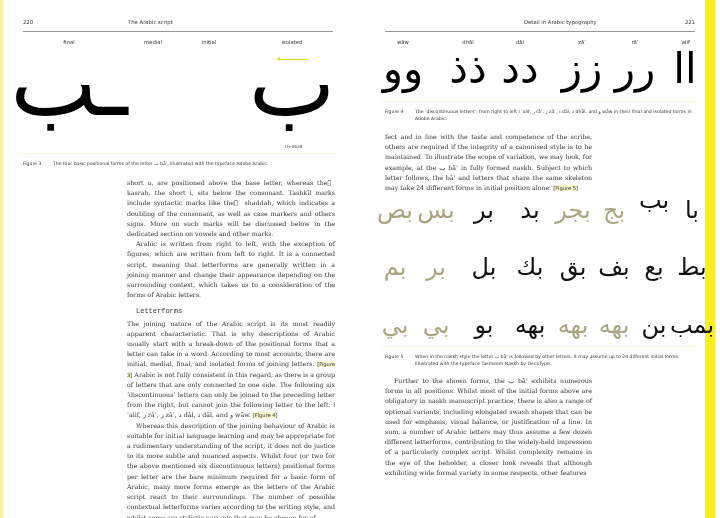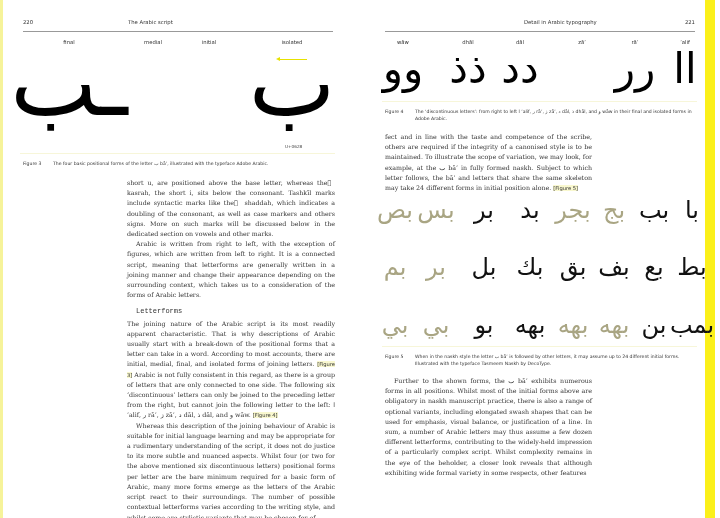--- a/index.html
+++ b/index.html
@@ -126,20 +126,21 @@
     <span style="left:106px">dhāl</span>
     <span style="left:158px">dāl</span>
     <span style="left:220px">zā’</span>
     <span style="left:273px">rā’</span>
     <span style="left:323px">’alif</span>
   </div>
 
   <div class="glyph med-glyph" style="left:41px">وو</div>
   <div class="glyph med-glyph" style="left:158px">دد</div>
   <div class="glyph med-glyph" style="left:106px">ذذ</div>
+  <div class="glyph med-glyph" style="left:220px">زز</div>
   <div class="glyph med-glyph" style="left:273px">رر</div>
   <div class="glyph med-glyph" style="left:323px">اا</div>
 
   <div class="fig-rule" style="left:20px; top:101px; width:315px"></div>
 
   <div class="caption" style="left:23px; top:108px; width:320px">
     <span class="fig-label">Figure 4</span>
     <span class="fig-text" style="width:285px">The ‘discontinuous letters’: from right to left ا ’alif, ر rā’, ز zā’, د dāl, ذ dhāl, and و wāw in their final and isolated forms in Adobe Arabic.</span>
   </div>
 
@@ -147,21 +148,21 @@
     <p><span>fect and in line with the taste and competence of the scribe, others are required if the integrity of a canonised style is to be maintained. To illustrate the scope of variation, we may look, for example, at the ب bā’ in fully formed naskh. Subject to which letter follows, the bā’ and letters that share the same skeleton may take 24 different forms in initial position alone. </span><span class="fig-ref">[Figure 5]</span></p>
   </div>
 
   <div>
     <div class="naskh" style="left:33px; top:198px"><span class="v">بص</span></div>
     <div class="naskh" style="left:74px; top:198px"><span class="v">بس</span></div>
     <div class="naskh" style="left:122px; top:198px"><span class="b">بر</span></div>
     <div class="naskh" style="left:168px; top:198px"><span class="b">بد</span></div>
     <div class="naskh" style="left:211px; top:198px"><span class="v">بجر</span></div>
     <div class="naskh" style="left:252px; top:198px"><span class="v">بج</span></div>
-    <div class="naskh" style="left:292px; top:198px"><span class="b">بب</span></div>
+    <div class="naskh" style="left:292px; top:188px"><span class="b">بب</span></div>
     <div class="naskh" style="left:330px; top:198px"><span class="b">با</span></div>
   </div>
   <div>
     <div class="naskh" style="left:33px; top:255px"><span class="v">بم</span></div>
     <div class="naskh" style="left:74px; top:255px"><span class="v">بر</span></div>
     <div class="naskh" style="left:122px; top:255px"><span class="b">بل</span></div>
     <div class="naskh" style="left:168px; top:255px"><span class="b">بك</span></div>
     <div class="naskh" style="left:211px; top:255px"><span class="b">بق</span></div>
     <div class="naskh" style="left:252px; top:255px"><span class="b">بف</span></div>
     <div class="naskh" style="left:292px; top:255px"><span class="b">بع</span></div>

